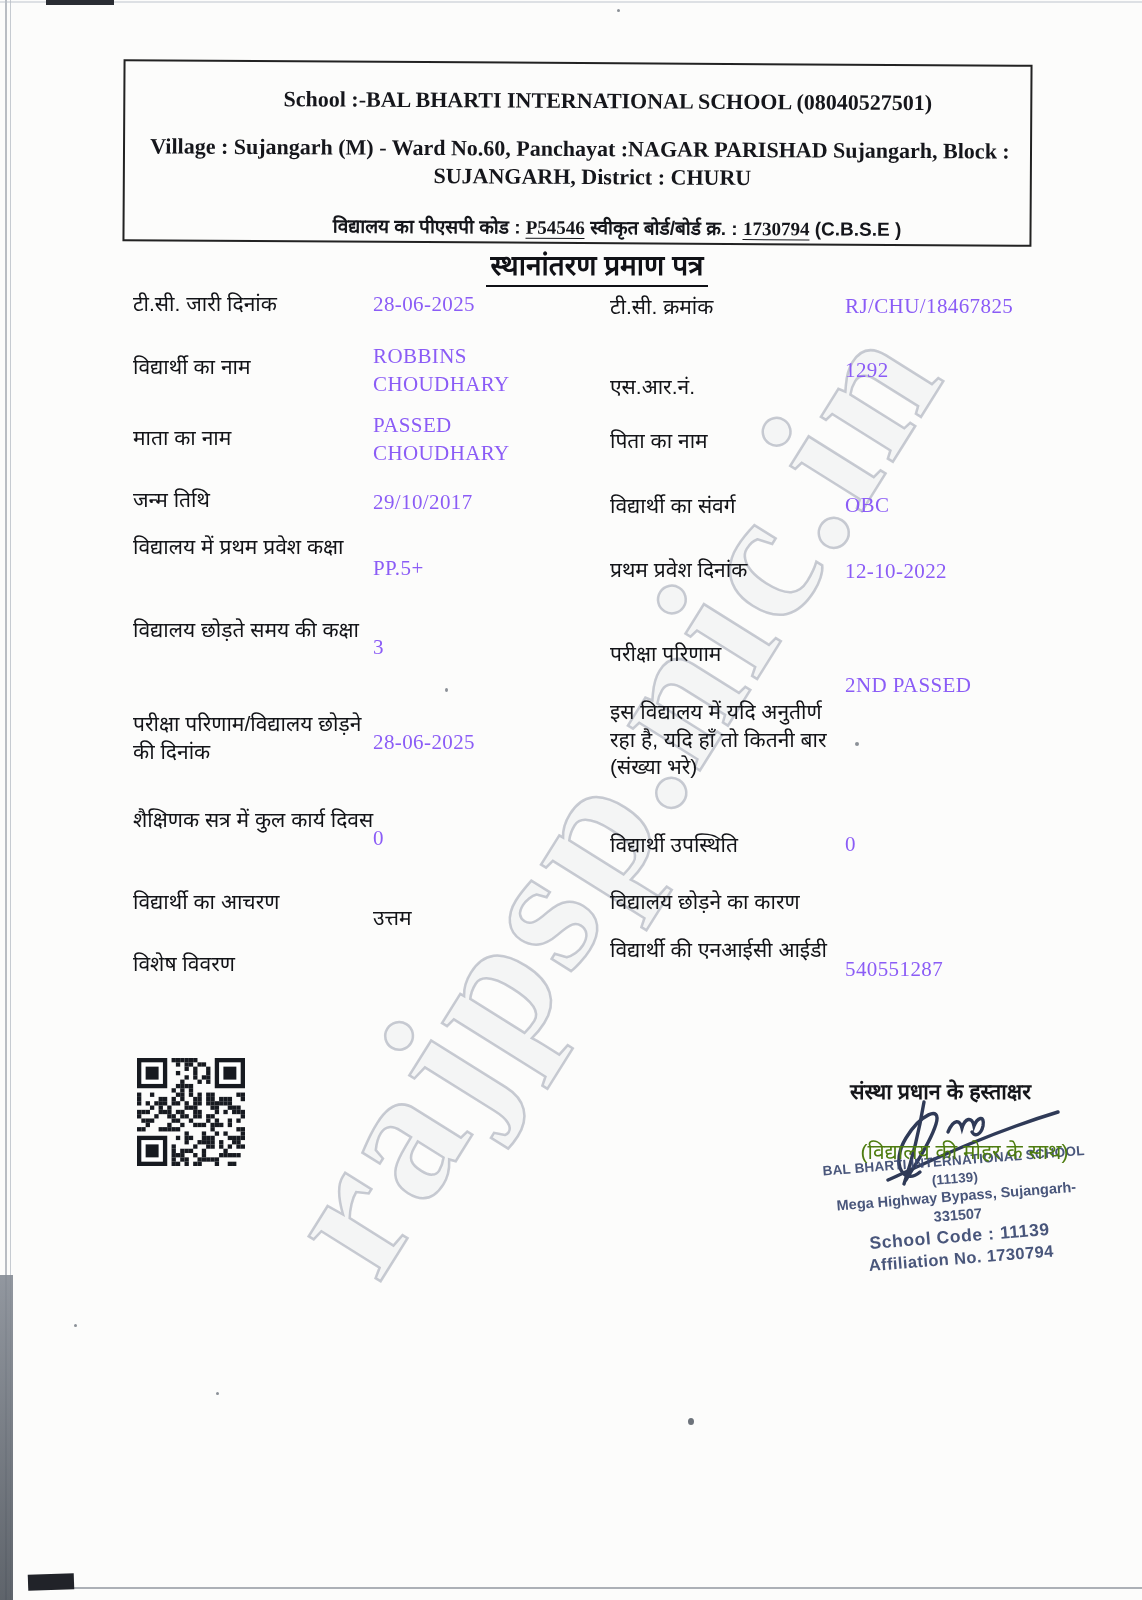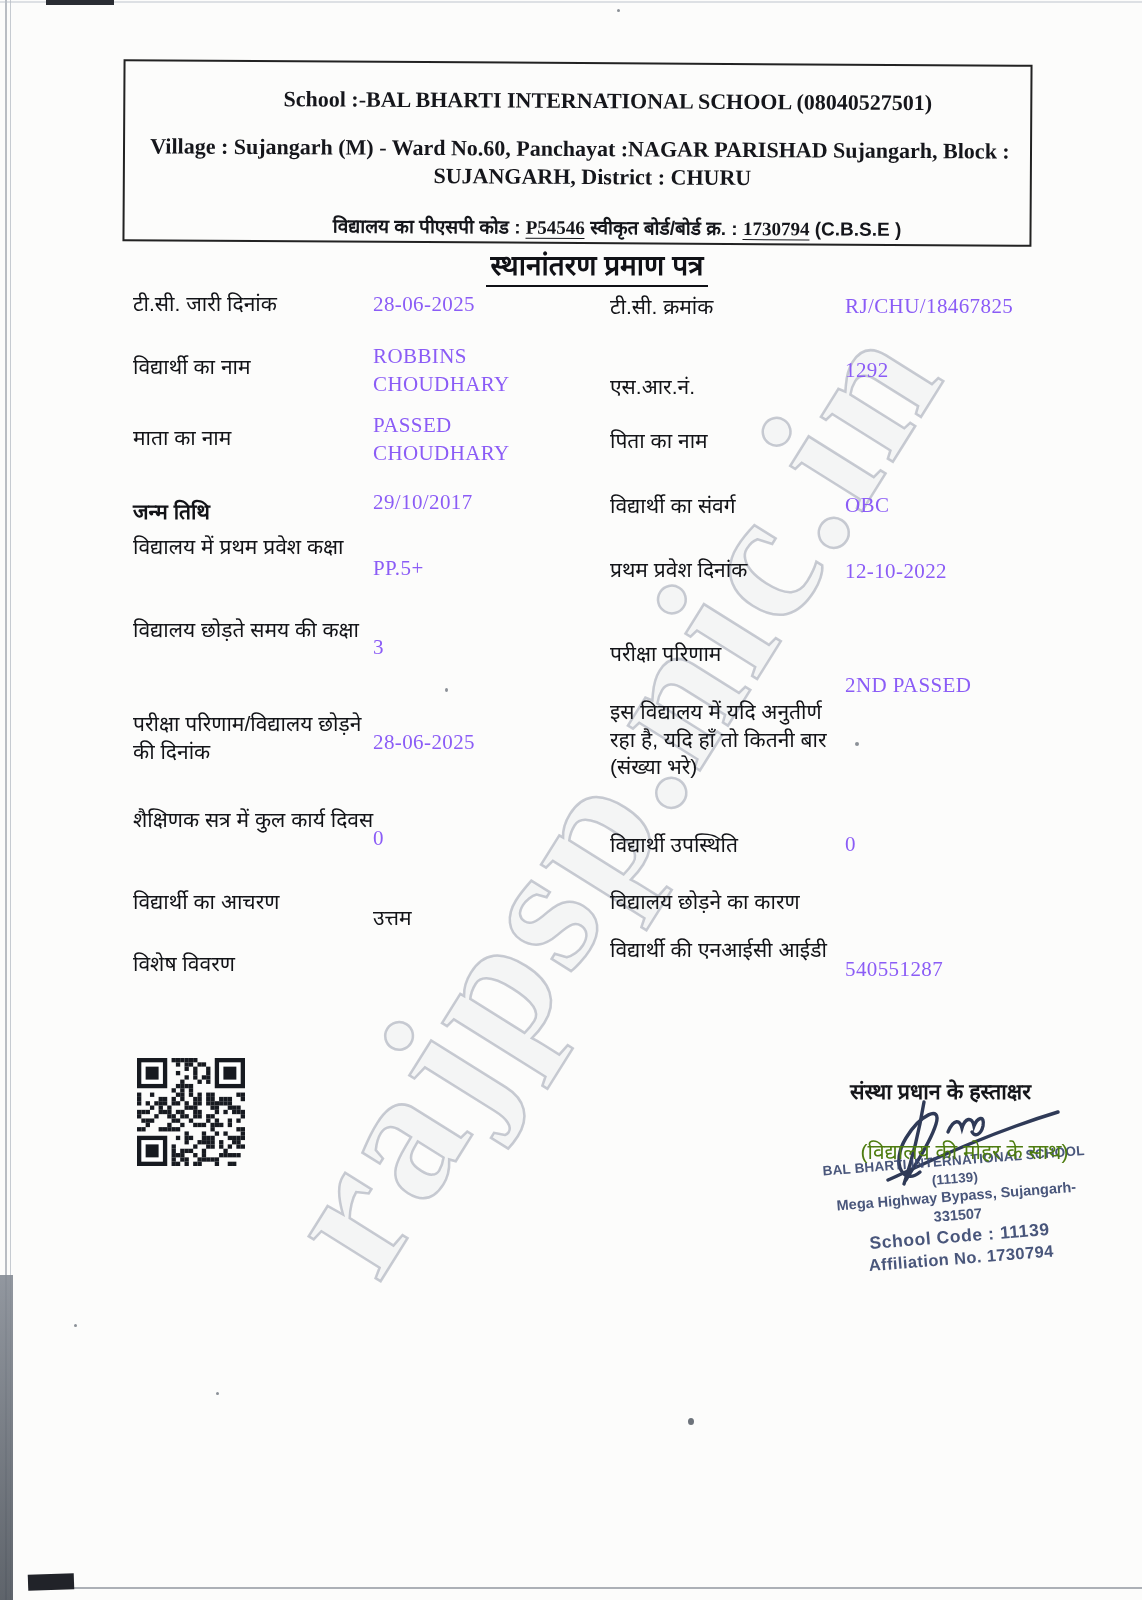--- a/index.html
+++ b/index.html
@@ -106,21 +106,21 @@
 
     <div class="cell lbl c-ll nowrap" style="top:353px;">विद्यार्थी का नाम</div>
     <div class="cell val c-lv" style="top:343px;">ROBBINS CHOUDHARY</div>
     <div class="cell lbl c-rl nowrap" style="top:373px;">एस.आर.नं.</div>
     <div class="cell val c-rv nowrap" style="top:357px;">1292</div>
 
     <div class="cell lbl c-ll nowrap" style="top:424px;">माता का नाम</div>
     <div class="cell val c-lv" style="top:412px;">PASSED CHOUDHARY</div>
     <div class="cell lbl c-rl nowrap" style="top:427px;">पिता का नाम</div>
 
-    <div class="cell lbl c-ll nowrap" style="top:498px;font-weight:bold;">जन्म तिथि</div>
+    <div class="cell lbl c-ll nowrap" style="top:486px;">जन्म तिथि</div>
     <div class="cell val c-lv nowrap" style="top:489px;">29/10/2017</div>
     <div class="cell lbl c-rl nowrap" style="top:492px;">विद्यार्थी का संवर्ग</div>
     <div class="cell val c-rv nowrap" style="top:492px;">OBC</div>
 
     <div class="cell lbl c-ll" style="top:533px;">विद्यालय में प्रथम प्रवेश कक्षा</div>
     <div class="cell val c-lv nowrap" style="top:555px;">PP.5+</div>
     <div class="cell lbl c-rl nowrap" style="top:556px;">प्रथम प्रवेश दिनांक</div>
     <div class="cell val c-rv nowrap" style="top:558px;">12-10-2022</div>
 
     <div class="cell lbl c-ll" style="top:616px;">विद्यालय छोड़ते समय की कक्षा</div>

